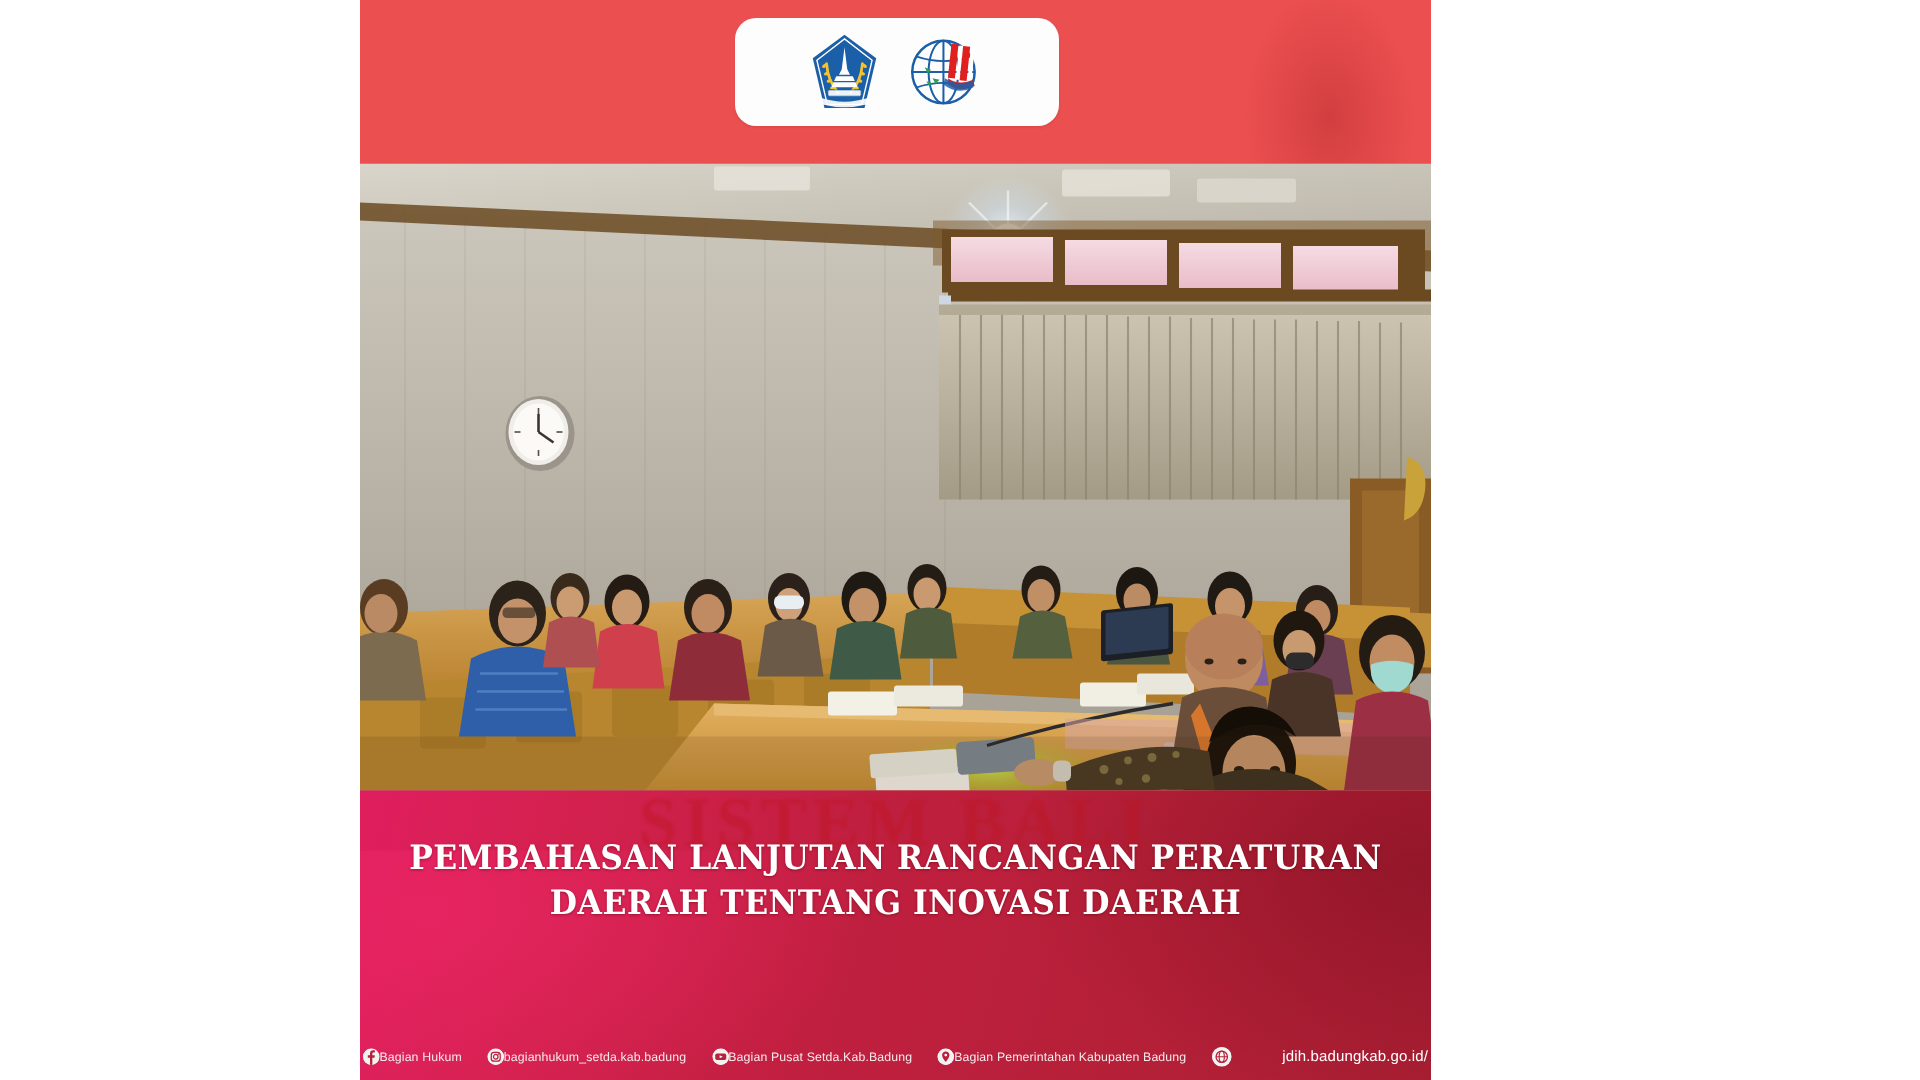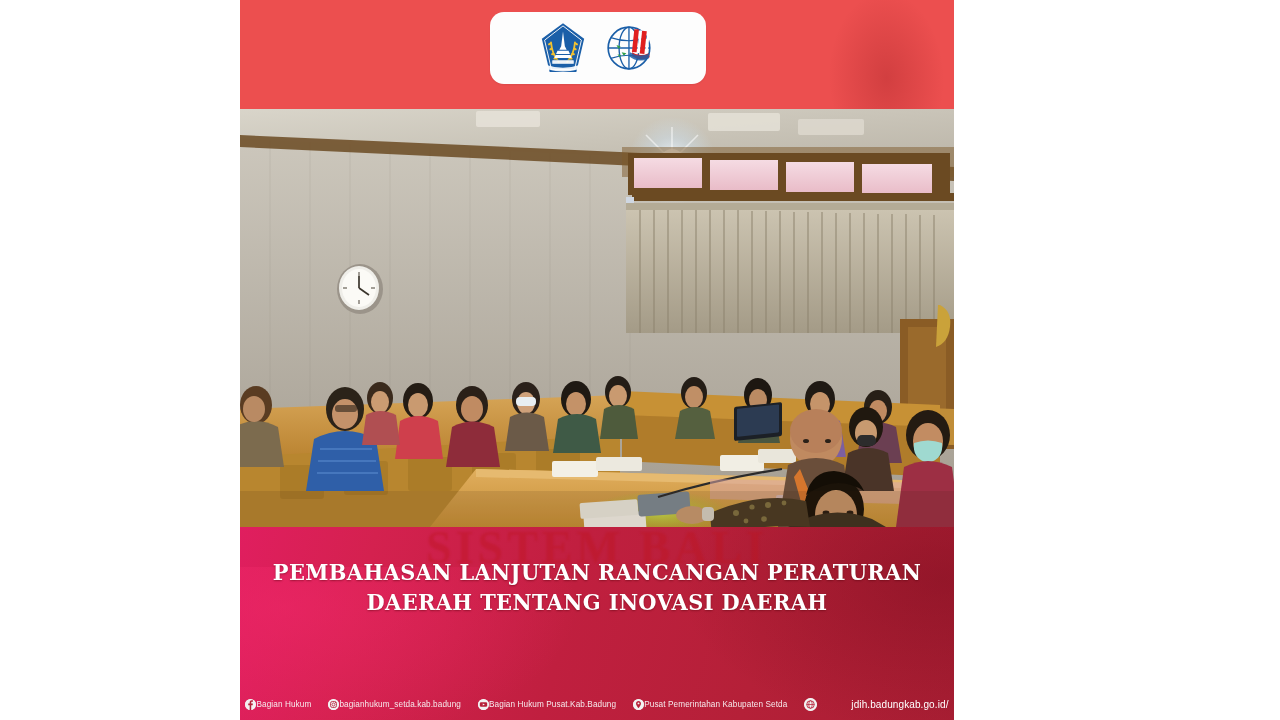--- a/index.html
+++ b/index.html
@@ -478,32 +478,32 @@
         </div>
 
         <div class="social-item">
           <span class="ico">
             <svg width="11" height="11" viewBox="0 0 24 24" aria-hidden="true">
               <circle cx="12" cy="12" r="12" fill="#f2f2f2"></circle>
               <rect x="4" y="7.2" width="16" height="9.6" rx="2.6" fill="#b72139"></rect>
               <polygon points="10.4,9.8 15,12 10.4,14.2" fill="#f2f2f2"></polygon>
             </svg>
           </span>
-          <span class="txt">Bagian Hukum Pusat.Kab.Badung</span>
+          <span class="txt">Bagian Pusat Setda.Kab.Badung</span>
         </div>
 
         <div class="social-item">
           <span class="ico">
             <svg width="11" height="11" viewBox="0 0 24 24" aria-hidden="true">
               <circle cx="12" cy="12" r="12" fill="#f2f2f2"></circle>
               <path d="M12 4.2c-3 0-5.4 2.4-5.4 5.4 0 4 5.4 10.2 5.4 10.2s5.4-6.2 5.4-10.2c0-3-2.4-5.4-5.4-5.4z" fill="#b72139"></path>
               <circle cx="12" cy="9.6" r="2.1" fill="#f2f2f2"></circle>
             </svg>
           </span>
-          <span class="txt">Pusat Pemerintahan Kabupaten Setda</span>
+          <span class="txt">Bagian Pemerintahan Kabupaten Badung</span>
         </div>
 
         <div class="social-item web">
           <span class="ico">
             <svg width="13" height="13" viewBox="0 0 24 24" aria-hidden="true">
               <circle cx="12" cy="12" r="12" fill="#f2f2f2"></circle>
               <circle cx="12" cy="12" r="7" fill="none" stroke="#b72139" stroke-width="1.6"></circle>
               <ellipse cx="12" cy="12" rx="3.2" ry="7" fill="none" stroke="#b72139" stroke-width="1.4"></ellipse>
               <line x1="5" y1="12" x2="19" y2="12" stroke="#b72139" stroke-width="1.4"></line>
             </svg>

